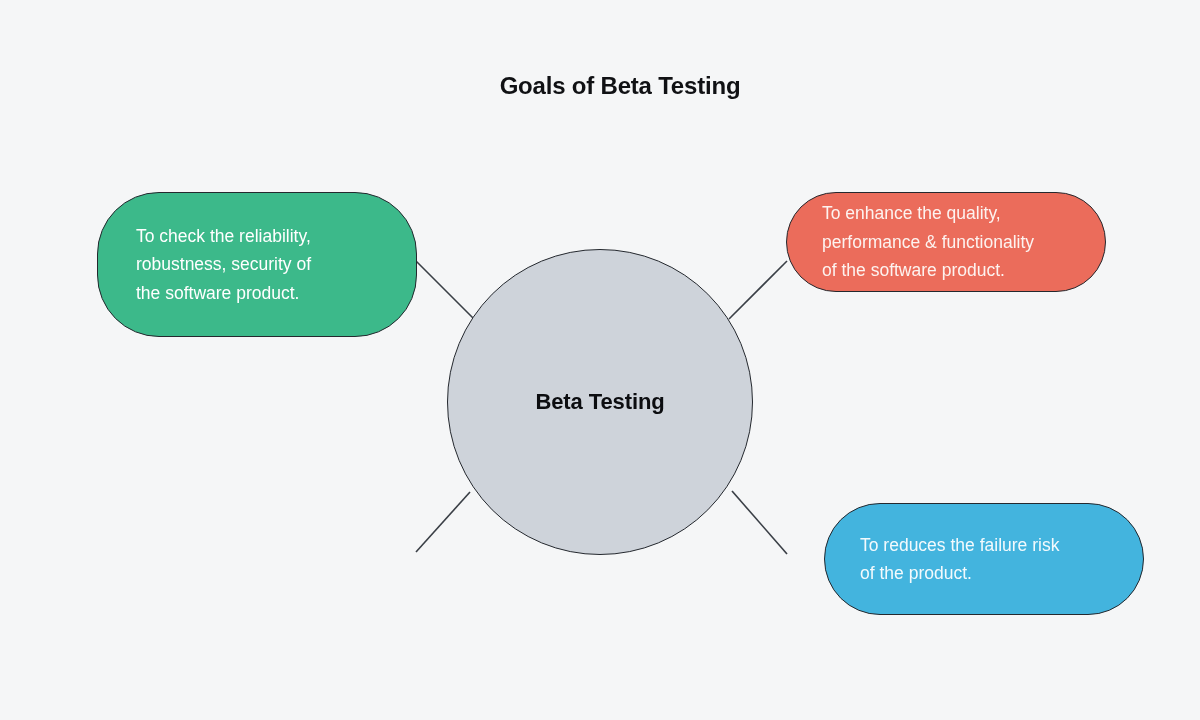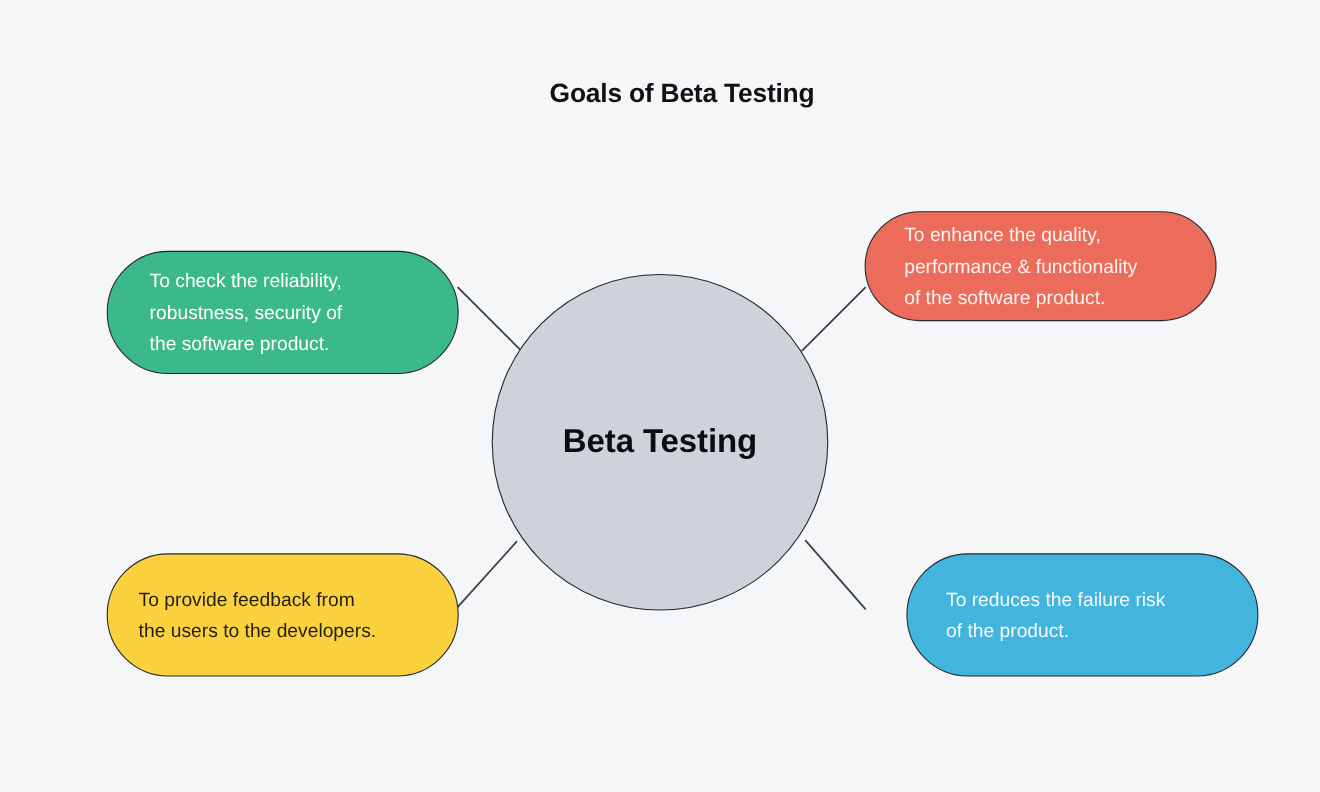--- a/index.html
+++ b/index.html
@@ -52,23 +52,22 @@
   .pill-text {
     font-size: 17.5px;
     line-height: 28.5px;
     font-weight: 400;
     white-space: pre-line;
   }
   #pill-green {
     left: 97px;
     top: 192px;
     width: 320px;
-    height: 112px;
+    height: 145px;
     background: #3cb98a;
-    margin-top: 36px;
   }
   #pill-green .pill-text {
     color: #ffffff;
     padding-left: 38px;
     padding-right: 16px;
   }
   #pill-red {
     left: 786px;
     top: 192px;
     width: 320px;
@@ -113,21 +112,21 @@
     box-sizing: border-box;
     border-radius: 50%;
     background: #ced3da;
     border: 1.6px solid #24282e;
     display: flex;
     align-items: center;
     justify-content: center;
     z-index: 3;
   }
   #center-label {
-    font-size: 30px;
+    font-size: 22px;
     font-weight: bold;
     color: #0c0d10;
     letter-spacing: -0.1px;
   }
 </style>
 </head>
 <body>
 
 <div id="canvas">
 
@@ -145,24 +144,20 @@
 robustness, security of
 the software product.</div>
   </div>
 
   <div class="pill" id="pill-red">
     <div class="pill-text">To enhance the quality,
 performance &amp; functionality
 of the software product.</div>
   </div>
 
-  <div class="pill" id="pill-yellow">
-    <div class="pill-text">To provide feedback from
-the users to the developers.</div>
-  </div>
 
   <div class="pill" id="pill-blue">
     <div class="pill-text">To reduces the failure risk
 of the product.</div>
   </div>
 
   <div id="center-node">
     <div id="center-label">Beta Testing</div>
   </div>
 

